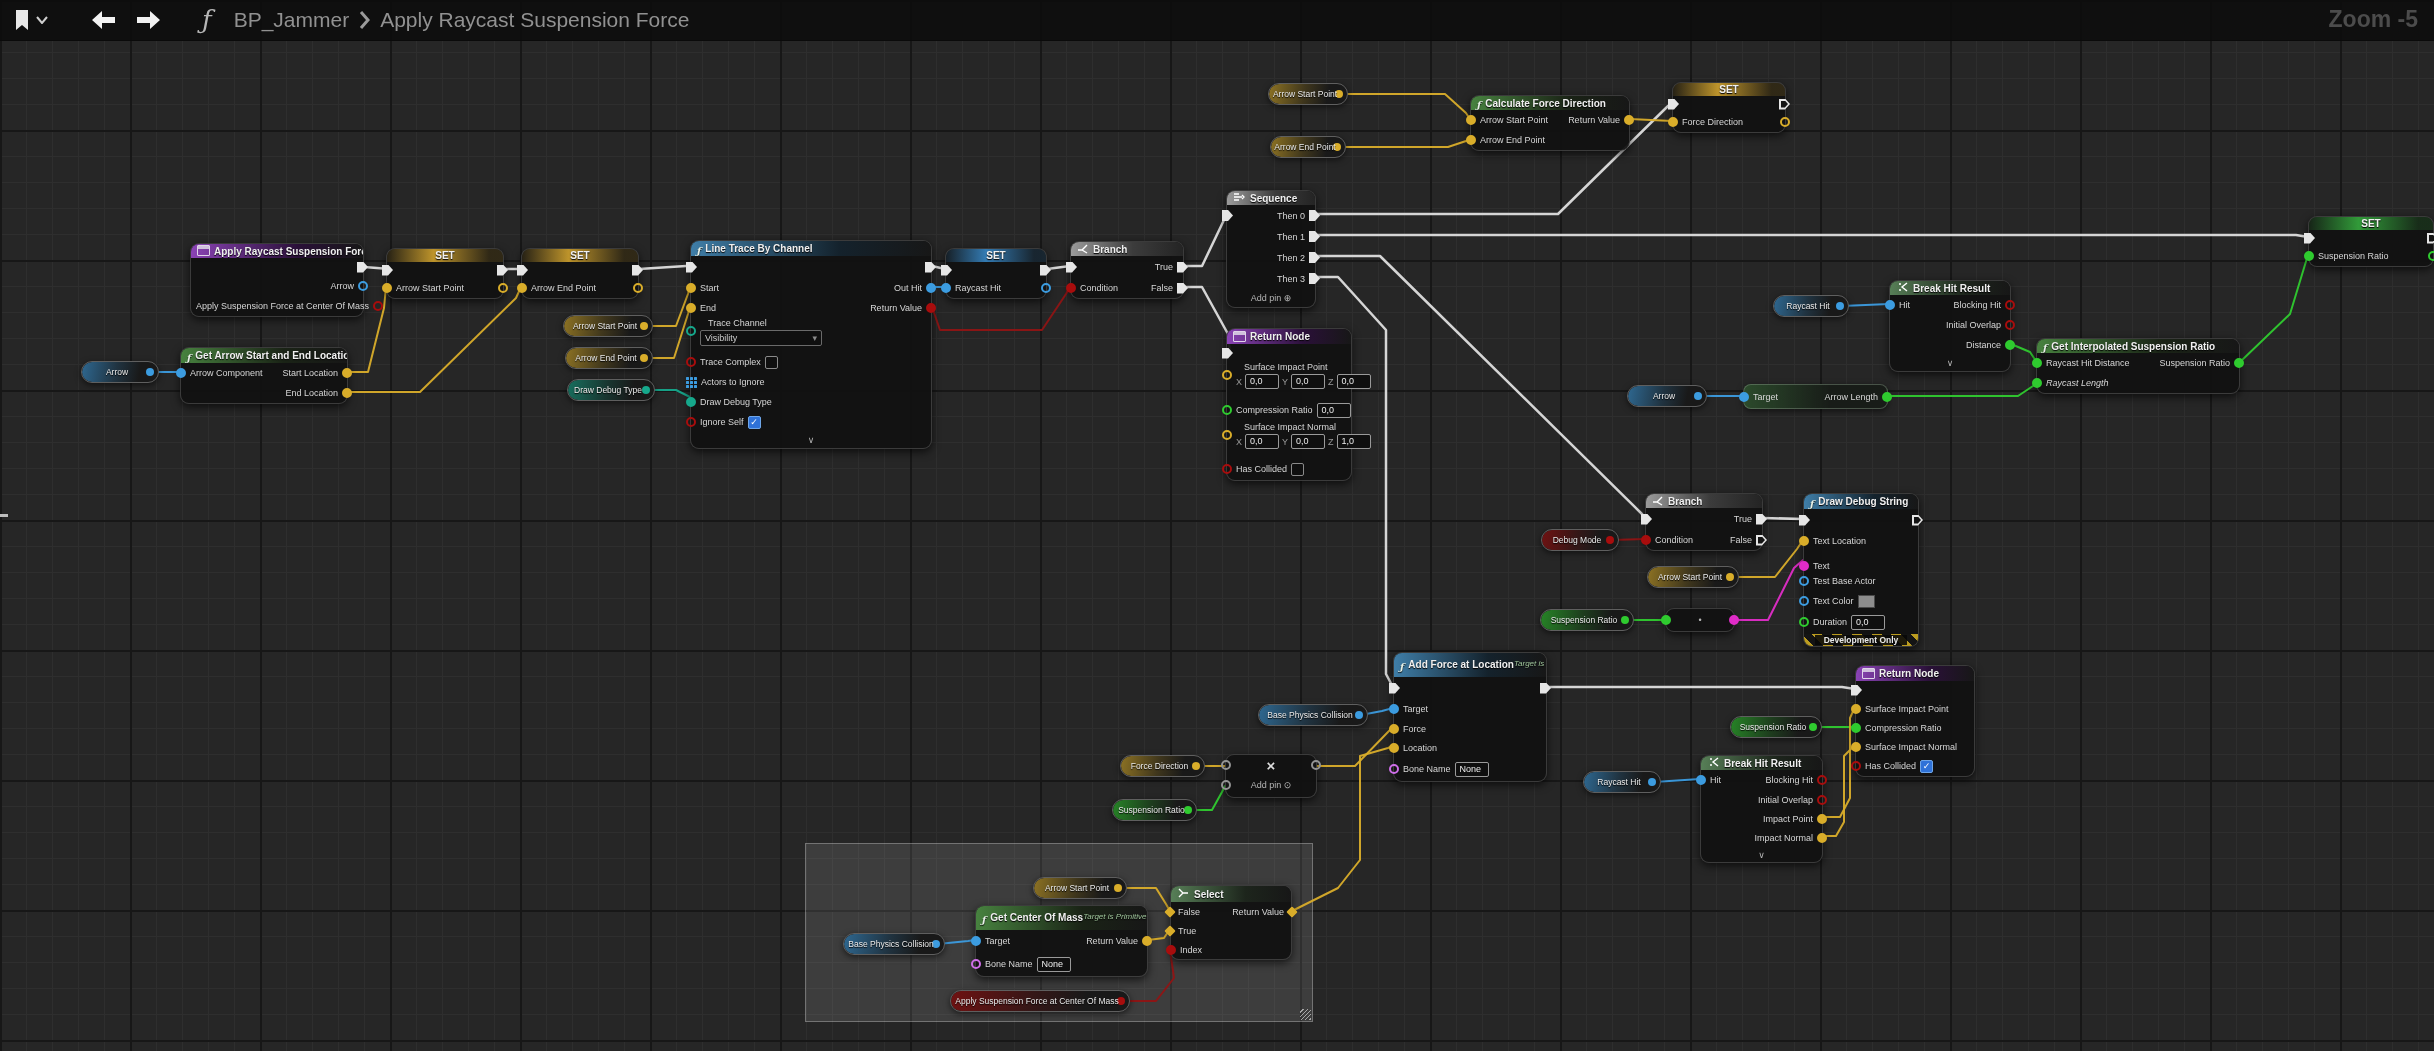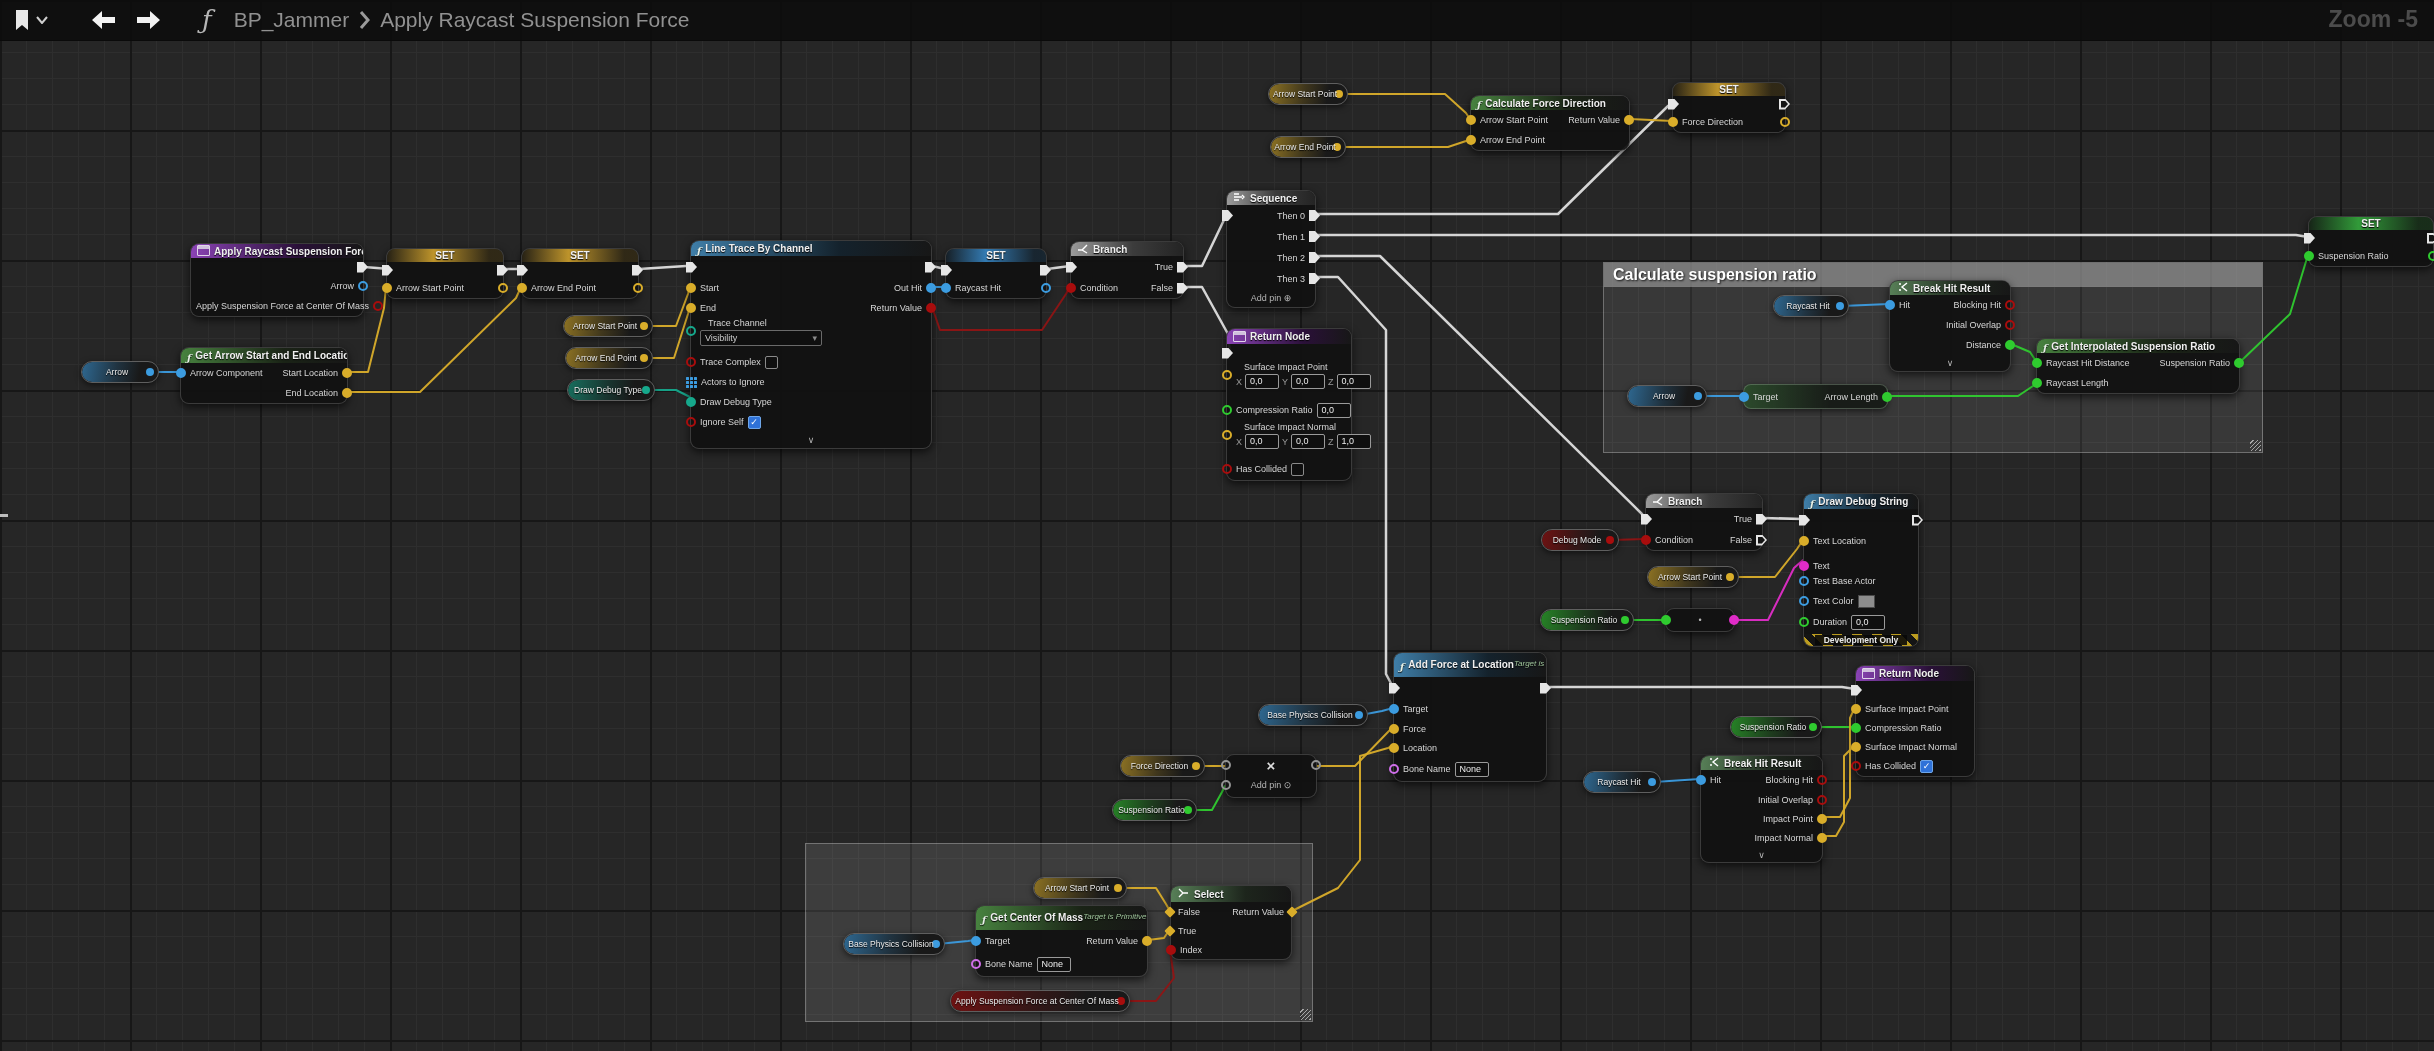--- a/index.html
+++ b/index.html
@@ -92,24 +92,20 @@
   .duo{position:absolute;height:25px;border-radius:8px;background:#181c18;border:1px solid rgba(130,150,130,0.45);
        box-shadow:0 2px 6px rgba(0,0,0,0.55);display:flex;align-items:center;font-size:9px;color:#d6d6d6;
        padding:0 5px;box-sizing:border-box;
        background-image:linear-gradient(to right,rgba(80,160,80,0.35),rgba(0,0,0,0) 60%);}
 </style>
 </head>
 <body>
 
 <div id="stage">
   <div id="layer-comments">
-      <div class="comment" style="left: 1603px; top: 262px; width: 660px; height: 191px; background: rgba(255, 255, 255, 0.086);">
-        <div class="ctitle">Calculate suspension ratio</div>
-        <div class="chandle"></div>
-      </div>
       <div class="comment" style="left: 805px; top: 843px; width: 508px; height: 179px; background: rgba(255, 255, 255, 0.11);">
         <div class="chandle"></div>
       </div>
     </div>
   <svg id="wires" width="2434" height="1051" viewBox="0 0 2434 1051">
       <polyline points="364,267 390,269" fill="none" stroke="#dedede" stroke-width="2.5" stroke-linejoin="round" stroke-linecap="round" opacity="0.95"></polyline>
       <polyline points="504,269 521,269" fill="none" stroke="#dedede" stroke-width="2.5" stroke-linejoin="round" stroke-linecap="round" opacity="0.95"></polyline>
       <polyline points="639,269 686,266 690,266" fill="none" stroke="#dedede" stroke-width="2.5" stroke-linejoin="round" stroke-linecap="round" opacity="0.95"></polyline>
       <polyline points="932,266 945,269" fill="none" stroke="#dedede" stroke-width="2.5" stroke-linejoin="round" stroke-linecap="round" opacity="0.95"></polyline>
       <polyline points="1047,269 1070,266" fill="none" stroke="#dedede" stroke-width="2.5" stroke-linejoin="round" stroke-linecap="round" opacity="0.95"></polyline>
@@ -672,21 +668,21 @@
         <div class="row" style="height: 20px;">
           <span class="side l">
             <span class="pc" style="border-color: rgb(47, 203, 47); background: rgb(47, 203, 47);"></span>
             <span class="lbl">Raycast Hit Distance</span>
           </span>
           <span class="side r">
             <span class="lbl">Suspension Ratio</span>
             <span class="pc" style="border-color: rgb(47, 203, 47); background: rgb(47, 203, 47);"></span>
           </span>
         </div>
-        <div class="row" style="height: 20px;">
+        <div class="row" style="height: 20px; font-style: italic;">
           <span class="side l">
             <span class="pc" style="border-color: rgb(47, 203, 47); background: rgb(47, 203, 47);"></span>
             <span class="lbl">Raycast Length</span>
           </span>
         </div>
       </div>
       <div class="node" style="left: 2308px; top: 216px; width: 126px;">
         <div class="hdr hs-set-green setHdr" style="height: 13px;">
           <span class="t">SET</span>
         </div>

